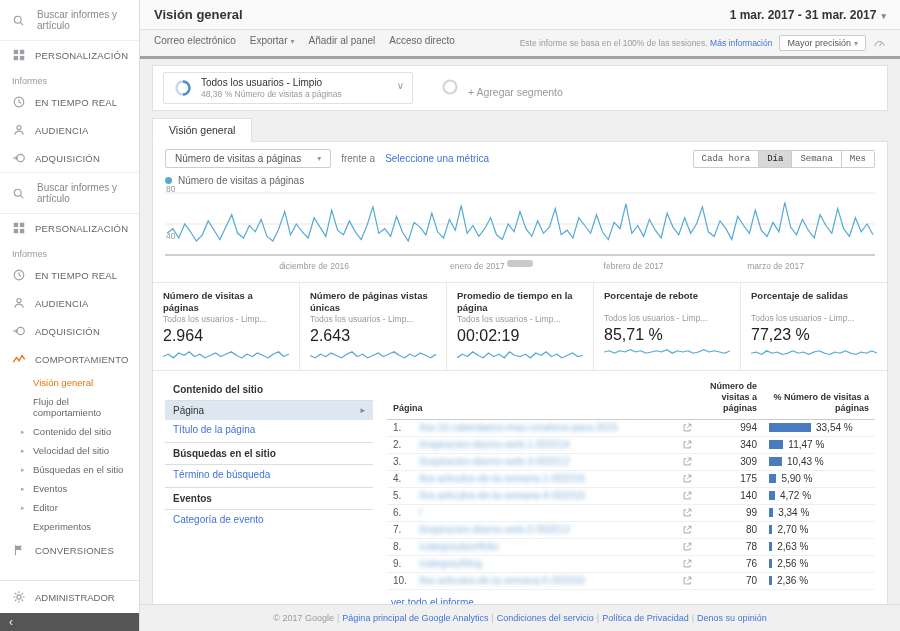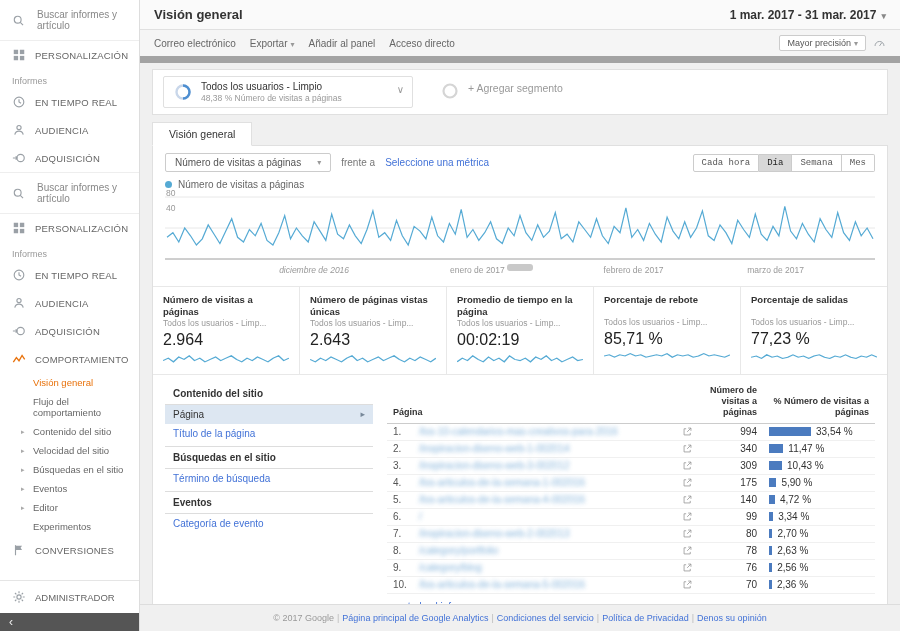--- a/index.html
+++ b/index.html
@@ -26,39 +26,39 @@
   .admin-row .icon{color:#9aa0a6;display:flex}
   .admin-row .icon svg{width:14px;height:14px}
   .collapse-bar{height:18px;background:#555;color:#eee;display:flex;align-items:center;padding:0 9px;font-size:12px;cursor:pointer}
 
   
   .main{flex:1;display:flex;flex-direction:column;min-width:0}
   .page-header{display:flex;justify-content:space-between;align-items:center;background:#fafafa;border-bottom:1px solid #e0e0e0;padding:7px 14px}
   .page-title{font-size:13px;font-weight:bold;color:#333}
   .date-range{font-size:12px;font-weight:bold;color:#333;cursor:pointer}
   .date-caret{color:#888;font-size:9px;margin-left:5px}
-  .toolbar{display:flex;align-items:center;background:#f5f5f5;border-bottom:7px solid #a3a3a3;padding:5px 14px;font-size:10px;color:#666;gap:24px}
+  .toolbar{display:flex;align-items:flex-start;background:#f5f5f5;border-bottom:3px solid #a3a3a3;padding:5px 14px;font-size:10px;color:#666;gap:24px}
   .tb-action{cursor:pointer;white-space:nowrap}
   .tb-caret{font-size:8px;color:#999;margin-left:3px}
   .tb-right{margin-left:auto;display:flex;align-items:center;gap:7px}
   .tb-note{font-size:8.5px;color:#999;white-space:nowrap}
   .link{color:#4272d7;cursor:pointer;text-decoration:none}
   .precision{border:1px solid #ccc;background:#fff;padding:2px 7px;font-size:9px;color:#555;border-radius:2px;cursor:pointer;white-space:nowrap}
   .tb-icon{color:#9aa0a6;display:flex}
   .tb-icon svg{width:13px;height:13px}
 
   .content{flex:1;padding:6px 12px;overflow:hidden}
   .segment-panel{background:#fff;border:1px solid #e0e0e0;padding:6px 10px;display:flex;gap:18px;align-items:center}
   .seg-chip{display:flex;align-items:center;gap:9px;border:1px solid #e0e0e0;border-radius:2px;padding:4px 10px;width:250px;position:relative;cursor:pointer;background:#fff}
   .seg-chip .icon{display:flex}
   .seg-chip .icon svg{width:18px;height:18px}
   .seg-title{font-size:10px;color:#333}
   .seg-sub{font-size:8.5px;color:#999;margin-top:1px}
   .seg-caret{position:absolute;right:8px;top:7px;color:#999;font-size:10px}
-  .seg-add{display:flex;align-items:flex-start;gap:9px;color:#999;font-size:10.5px;padding:4px 10px;cursor:pointer}
+  .seg-add{display:flex;align-items:flex-end;gap:9px;color:#999;font-size:10.5px;padding:4px 10px;cursor:pointer}
   .seg-add .icon svg{width:18px;height:18px}
 
   .tab-row{margin-top:7px;display:flex}
   .tab{background:#fff;border:1px solid #e0e0e0;border-bottom:1px solid #fff;margin-bottom:-1px;padding:5px 16px;font-size:10.5px;color:#333;position:relative;z-index:2;cursor:pointer}
   .panel{background:#fff;border:1px solid #e0e0e0}
 
   .metric-row{display:flex;align-items:center;gap:10px;padding:7px 12px}
   .metric-select{border:1px solid #ccc;border-radius:2px;padding:3px 9px;font-size:10px;color:#555;display:flex;align-items:center;gap:16px;background:#fff;cursor:pointer}
   .metric-select .tb-caret{margin:0}
   .vs{font-size:10px;color:#777}
@@ -287,20 +287,24 @@
     </div>
 
     <div class="toolbar">
       <span id="tb-actions" style="display:flex;gap:14px">
           <span class="tb-action">Correo electrónico</span>
           <span class="tb-action">Exportar<span class="tb-caret">▾</span></span>
           <span class="tb-action">Añadir al panel</span>
           <span class="tb-action">Acceso directo</span>
         </span>
       <span class="tb-right">
+        <span class="tb-note">
+          <span>Este informe se basa en el 100% de las sesiones.</span>
+          <span class="link">Más información</span>
+        </span>
         <span class="precision">
           <span>Mayor precisión</span><span class="tb-caret">▾</span>
         </span>
         <span class="tb-icon" id="sampling-icon-slot">
             <svg viewBox="0 0 16 16" fill="none" stroke="currentColor" stroke-width="1.2">
               <path d="M2.5 11a5.5 5.5 0 0 1 11 0"></path>
               <path d="M8 11l2.8-4"></path>
             </svg>
           </span>
       </span>
@@ -356,24 +360,24 @@
           <span>Número de visitas a páginas</span>
         </div>
 
         <div class="chart-plot" id="chart-plot">
           <svg id="main-chart" width="710" height="70">
               <line x1="0" y1="35" x2="710" y2="35" stroke="#e8e8e8" stroke-width="1"></line>
               <line x1="0" y1="4" x2="710" y2="4" stroke="#e8e8e8" stroke-width="1"></line>
               <line x1="0" y1="66" x2="710" y2="66" stroke="#9e9e9e" stroke-width="1"></line>
               <polyline points="2.0,44.3 7.9,39.7 13.8,49.0 19.7,35.0 25.5,42.8 31.4,52.0 37.3,45.8 43.2,31.9 49.1,41.2 54.9,50.5 60.8,38.1 66.7,25.7 72.6,44.3 78.5,49.0 84.4,36.5 90.3,42.8 96.1,30.4 102.0,47.4 107.9,52.0 113.8,39.7 119.7,22.6 125.5,45.8 131.4,35.0 137.3,42.8 143.2,49.0 149.1,28.8 155.0,38.1 160.8,47.4 166.7,21.1 172.6,41.2 178.5,45.8 184.4,31.9 190.3,42.8 196.2,50.5 202.0,36.5 207.9,17.9 213.8,44.3 219.7,39.7 225.6,47.4 231.5,27.3 237.3,42.8 243.2,52.0 249.1,33.4 255.0,38.1 260.9,45.8 266.8,24.1 272.6,42.8 278.5,49.0 284.4,30.4 290.3,41.2 296.2,16.4 302.1,44.3 307.9,36.5 313.8,47.4 319.7,39.7 325.6,28.8 331.5,45.8 337.3,50.5 343.2,35.0 349.1,42.8 355.0,22.6 360.9,39.7 366.8,47.4 372.7,31.9 378.5,44.3 384.4,38.1 390.3,19.5 396.2,45.8 402.1,41.2 407.9,49.0 413.8,28.8 419.7,36.5 425.6,44.3 431.5,25.7 437.4,42.8 443.3,50.5 449.1,33.4 455.0,39.7 460.9,14.9 466.8,44.3 472.7,36.5 478.6,47.4 484.4,30.4 490.3,41.2 496.2,49.0 502.1,24.1 508.0,38.1 513.8,45.8 519.7,28.8 525.6,44.3 531.5,35.0 537.4,17.9 543.3,42.8 549.1,47.4 555.0,31.9 560.9,39.7 566.8,50.5 572.7,27.3 578.6,36.5 584.4,44.3 590.3,21.1 596.2,41.2 602.1,47.4 608.0,33.4 613.9,42.8 619.8,13.3 625.6,38.1 631.5,45.8 637.4,30.4 643.3,41.2 649.2,49.0 655.1,25.7 660.9,36.5 666.8,44.3 672.7,19.5 678.6,39.7 684.5,47.4 690.4,28.8 696.2,42.8 702.1,35.0 708.0,45.8" fill="none" stroke="#55aad4" stroke-width="1.2"></polyline>
             </svg>
-        <span class="ylab" style="top: -5px;">80</span><span class="ylab" style="top: 10px;">40</span></div>
+        <span class="ylab" style="top: -5px;">80</span><span class="ylab" style="top: 42px;">40</span></div>
         <div class="chart-xlabels" id="chart-xlabels">
           <span class="scroll-handle"></span>
-        <span class="xlab" style="left: 21%; font-style: italic;">diciembre de 2016</span>
+        <span class="xlab" style="left: 21%;">diciembre de 2016</span>
             <span class="xlab" style="left: 44%;">enero de 2017</span>
             <span class="xlab" style="left: 66%;">febrero de 2017</span>
             <span class="xlab" style="left: 86%;">marzo de 2017</span>
           </div>
 
         <div class="stat-cards" id="stat-cards">
             <div class="stat-card">
               <div class="sc-title">Número de visitas a páginas</div>
               <div class="sc-sub">Todos los usuarios - Limp...</div>
               <div class="sc-value">2.964</div>

